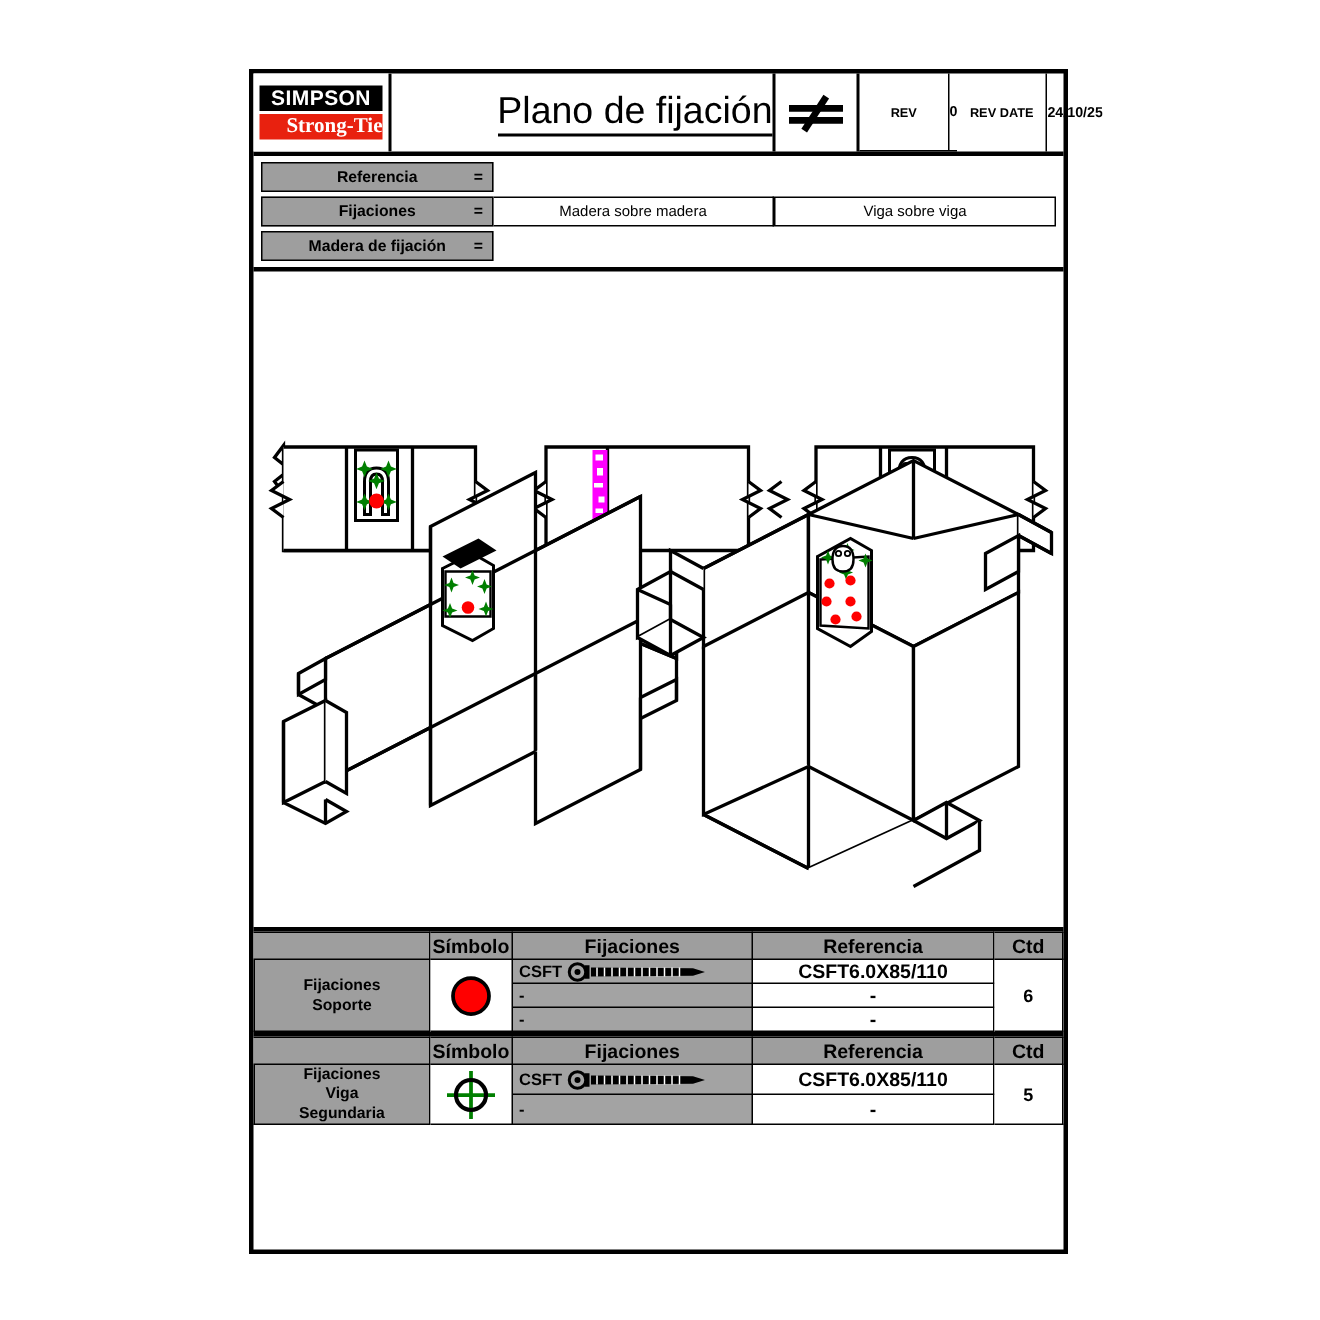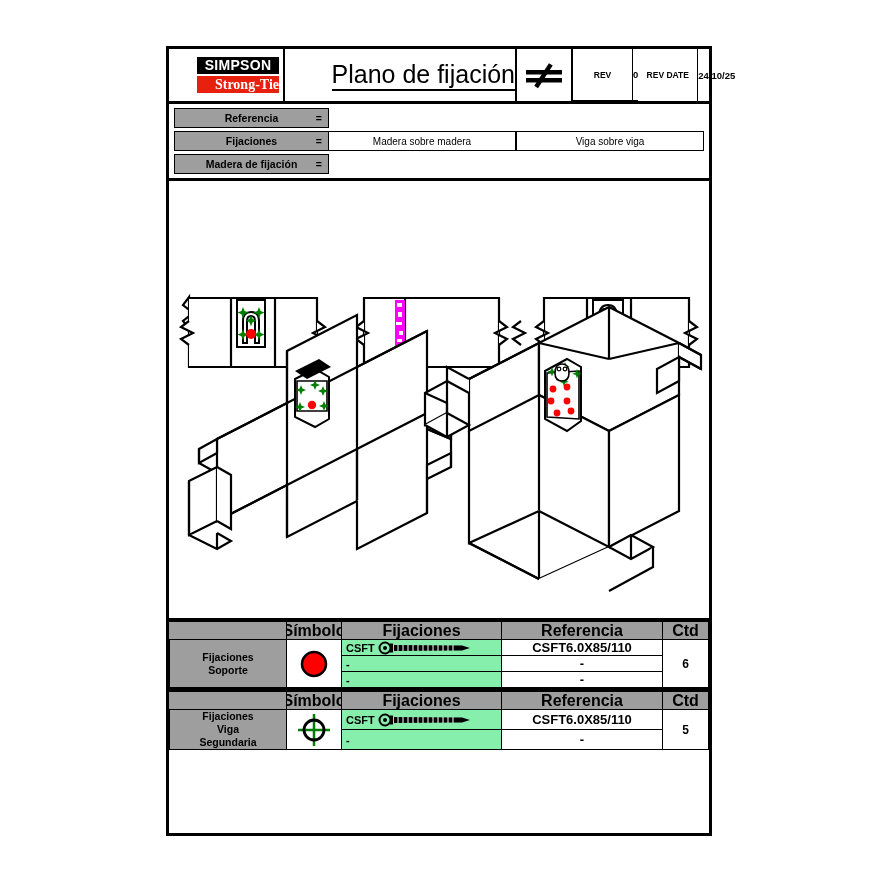--- a/index.html
+++ b/index.html
@@ -7,21 +7,21 @@
        -webkit-font-smoothing:none;}
 
   
   #sheet{position:absolute;left:166px;top:46px;width:546px;height:790px;
          border:3px solid #000;background:#fff;box-sizing:border-box;}
   .cell{box-sizing:border-box;display:flex;align-items:center;
         justify-content:center;text-align:center;overflow:hidden;}
 
   
   #titleblock{display:flex;height:55px;box-sizing:border-box;
-              border-bottom:3px solid #000;padding-left:24px;}
+              border-bottom:3px solid #000;}
   #logo{width:92px;border-right:2px solid #000;box-sizing:border-box;
         padding:3px 4px;display:flex;flex-direction:column;gap:2px;
         justify-content:center;background:#fff;}
   #logo .simpson{background:#000;color:#fff;font-weight:bold;font-size:14px;
         letter-spacing:.3px;text-align:center;line-height:17px;}
   #logo .strongtie{background:#e8210f;color:#fff;font-weight:bold;font-size:14px;
         font-family:"Liberation Serif",serif;text-align:right;line-height:17px;}
   #maintitle{flex:1;display:flex;align-items:center;justify-content:flex-end;
         border-right:2px solid #000;}
   #maintitle span{font-size:25px;border-bottom:2.5px solid #000;
@@ -50,35 +50,35 @@
   .specval.half+.specval.half{border-left:1.5px solid #000;}
 
   
   #drawarea{position:relative;height:437px;border-top:3px solid #000;
         margin-top:4px;overflow:hidden;}
   #drawarea svg{position:absolute;left:0;top:0;}
 
   
   .legend{border-top:3px solid #000;}
   .lg-head{display:flex;height:19px;}
-  .lg-head .cell{background:#9e9e9e;font-weight:bold;font-size:16px;
+  .lg-head .cell{background:#9e9e9e;font-weight:bold;font-size:13px;
         border:1.5px solid #000;}
   .lg-body{display:flex;}
   .lg-name{width:118px;background:#9e9e9e;font-weight:bold;font-size:10.5px;
         border:1.5px solid #000;border-top:none;display:flex;align-items:center;
         justify-content:center;text-align:center;line-height:13px;
         box-sizing:border-box;}
   .lg-sym{width:55px;border:1.5px solid #000;border-top:none;border-left:none;
         display:flex;align-items:center;justify-content:center;
         box-sizing:border-box;background:#fff;}
   .lg-mid{flex:1;display:flex;flex-direction:column;}
   .lg-mid .mrow{display:flex;flex:1;}
   .lg-fix{width:160px;border:1.5px solid #000;border-top:none;border-left:none;
         box-sizing:border-box;display:flex;align-items:center;
-        padding-left:4px;gap:3px;background:#86efac;font-size:11px;font-weight:bold;}
+        padding-left:4px;gap:3px;background:#a3a3a3;font-size:11px;font-weight:bold;}
   .lg-ref{flex:1;border:1.5px solid #000;border-top:none;border-left:none;
         box-sizing:border-box;display:flex;align-items:center;
         justify-content:center;background:#fff;font-size:13px;font-weight:bold;}
   .lg-ctd{width:46px;border:1.5px solid #000;border-top:none;border-left:none;
         box-sizing:border-box;display:flex;align-items:center;
         justify-content:center;background:#fff;font-size:12px;font-weight:bold;}
   .dotmark{font-size:11px;font-weight:bold;}
 </style>
 </head>
 <body>

